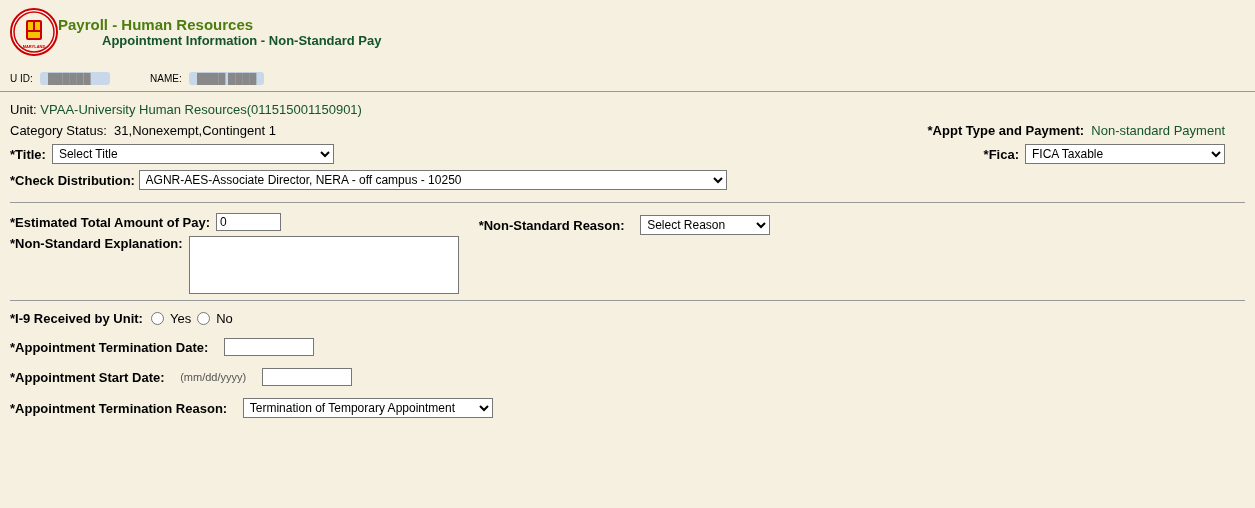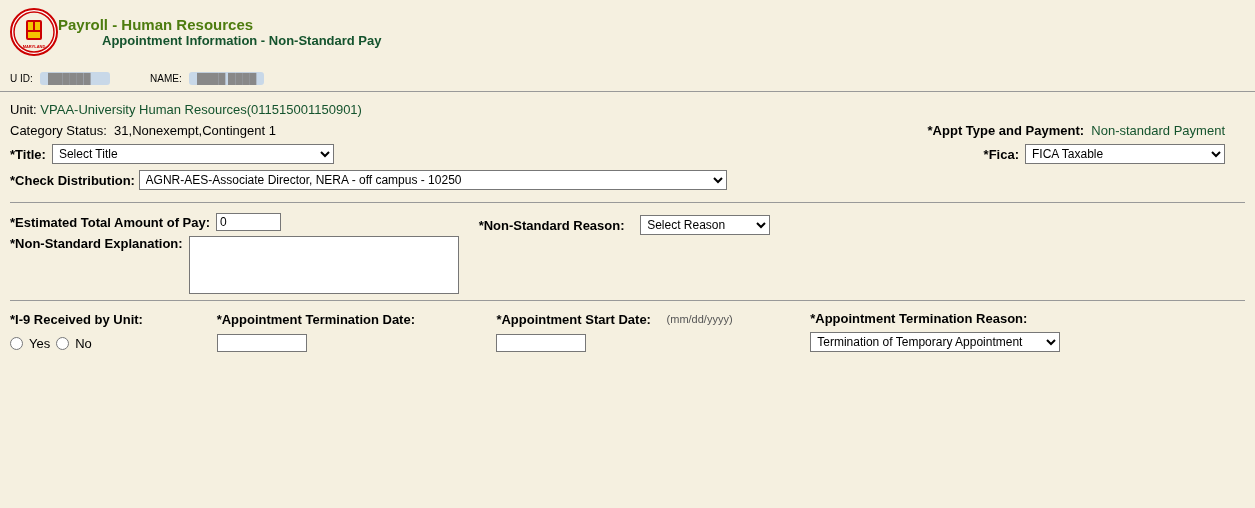--- a/index.html
+++ b/index.html
@@ -135,21 +135,21 @@
       align-items: center;
       padding-top: 2px;
     }
     .explanation-row {
       display: flex;
       align-items: flex-start;
     }
     .i9-section {
       padding: 10px 10px 6px 10px;
       display: flex;
-      flex-direction: row;
+      flex-direction: column;
       gap: 6px;
     }
     .logo-circle {
       width: 48px;
       height: 48px;
       border-radius: 50%;
       overflow: hidden;
       border: 2px solid #c00;
       display: flex;
       align-items: center;

